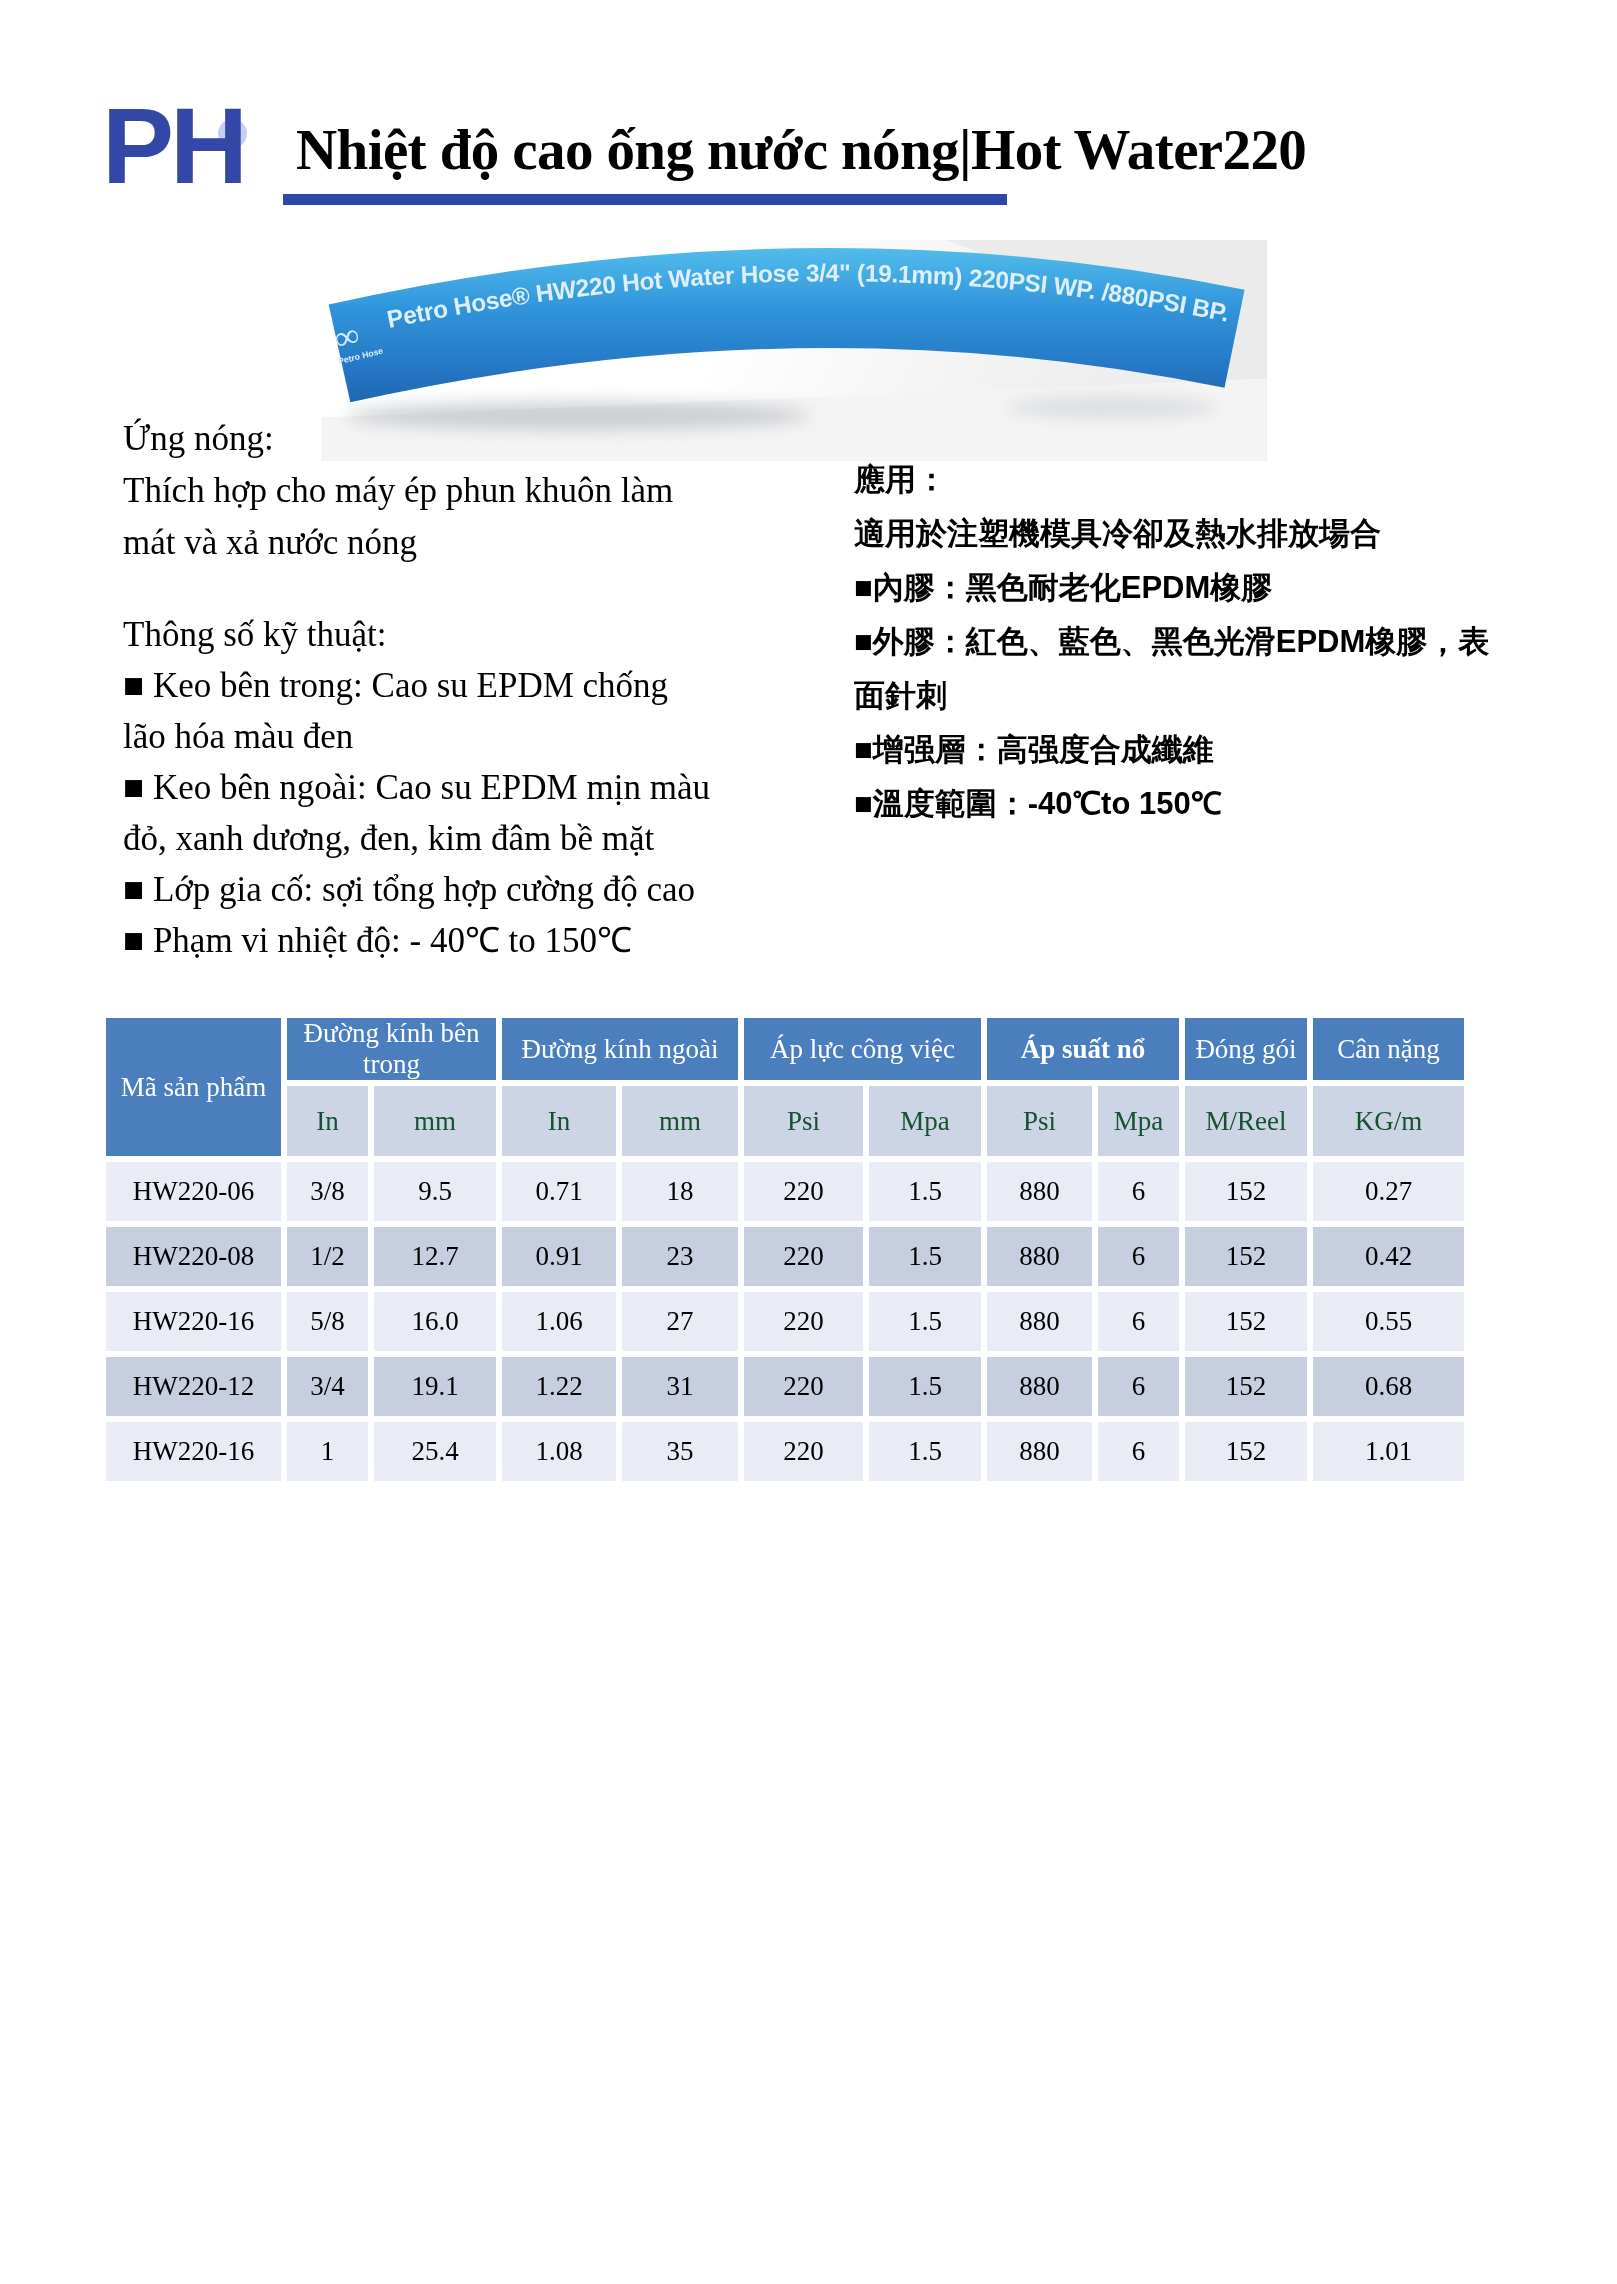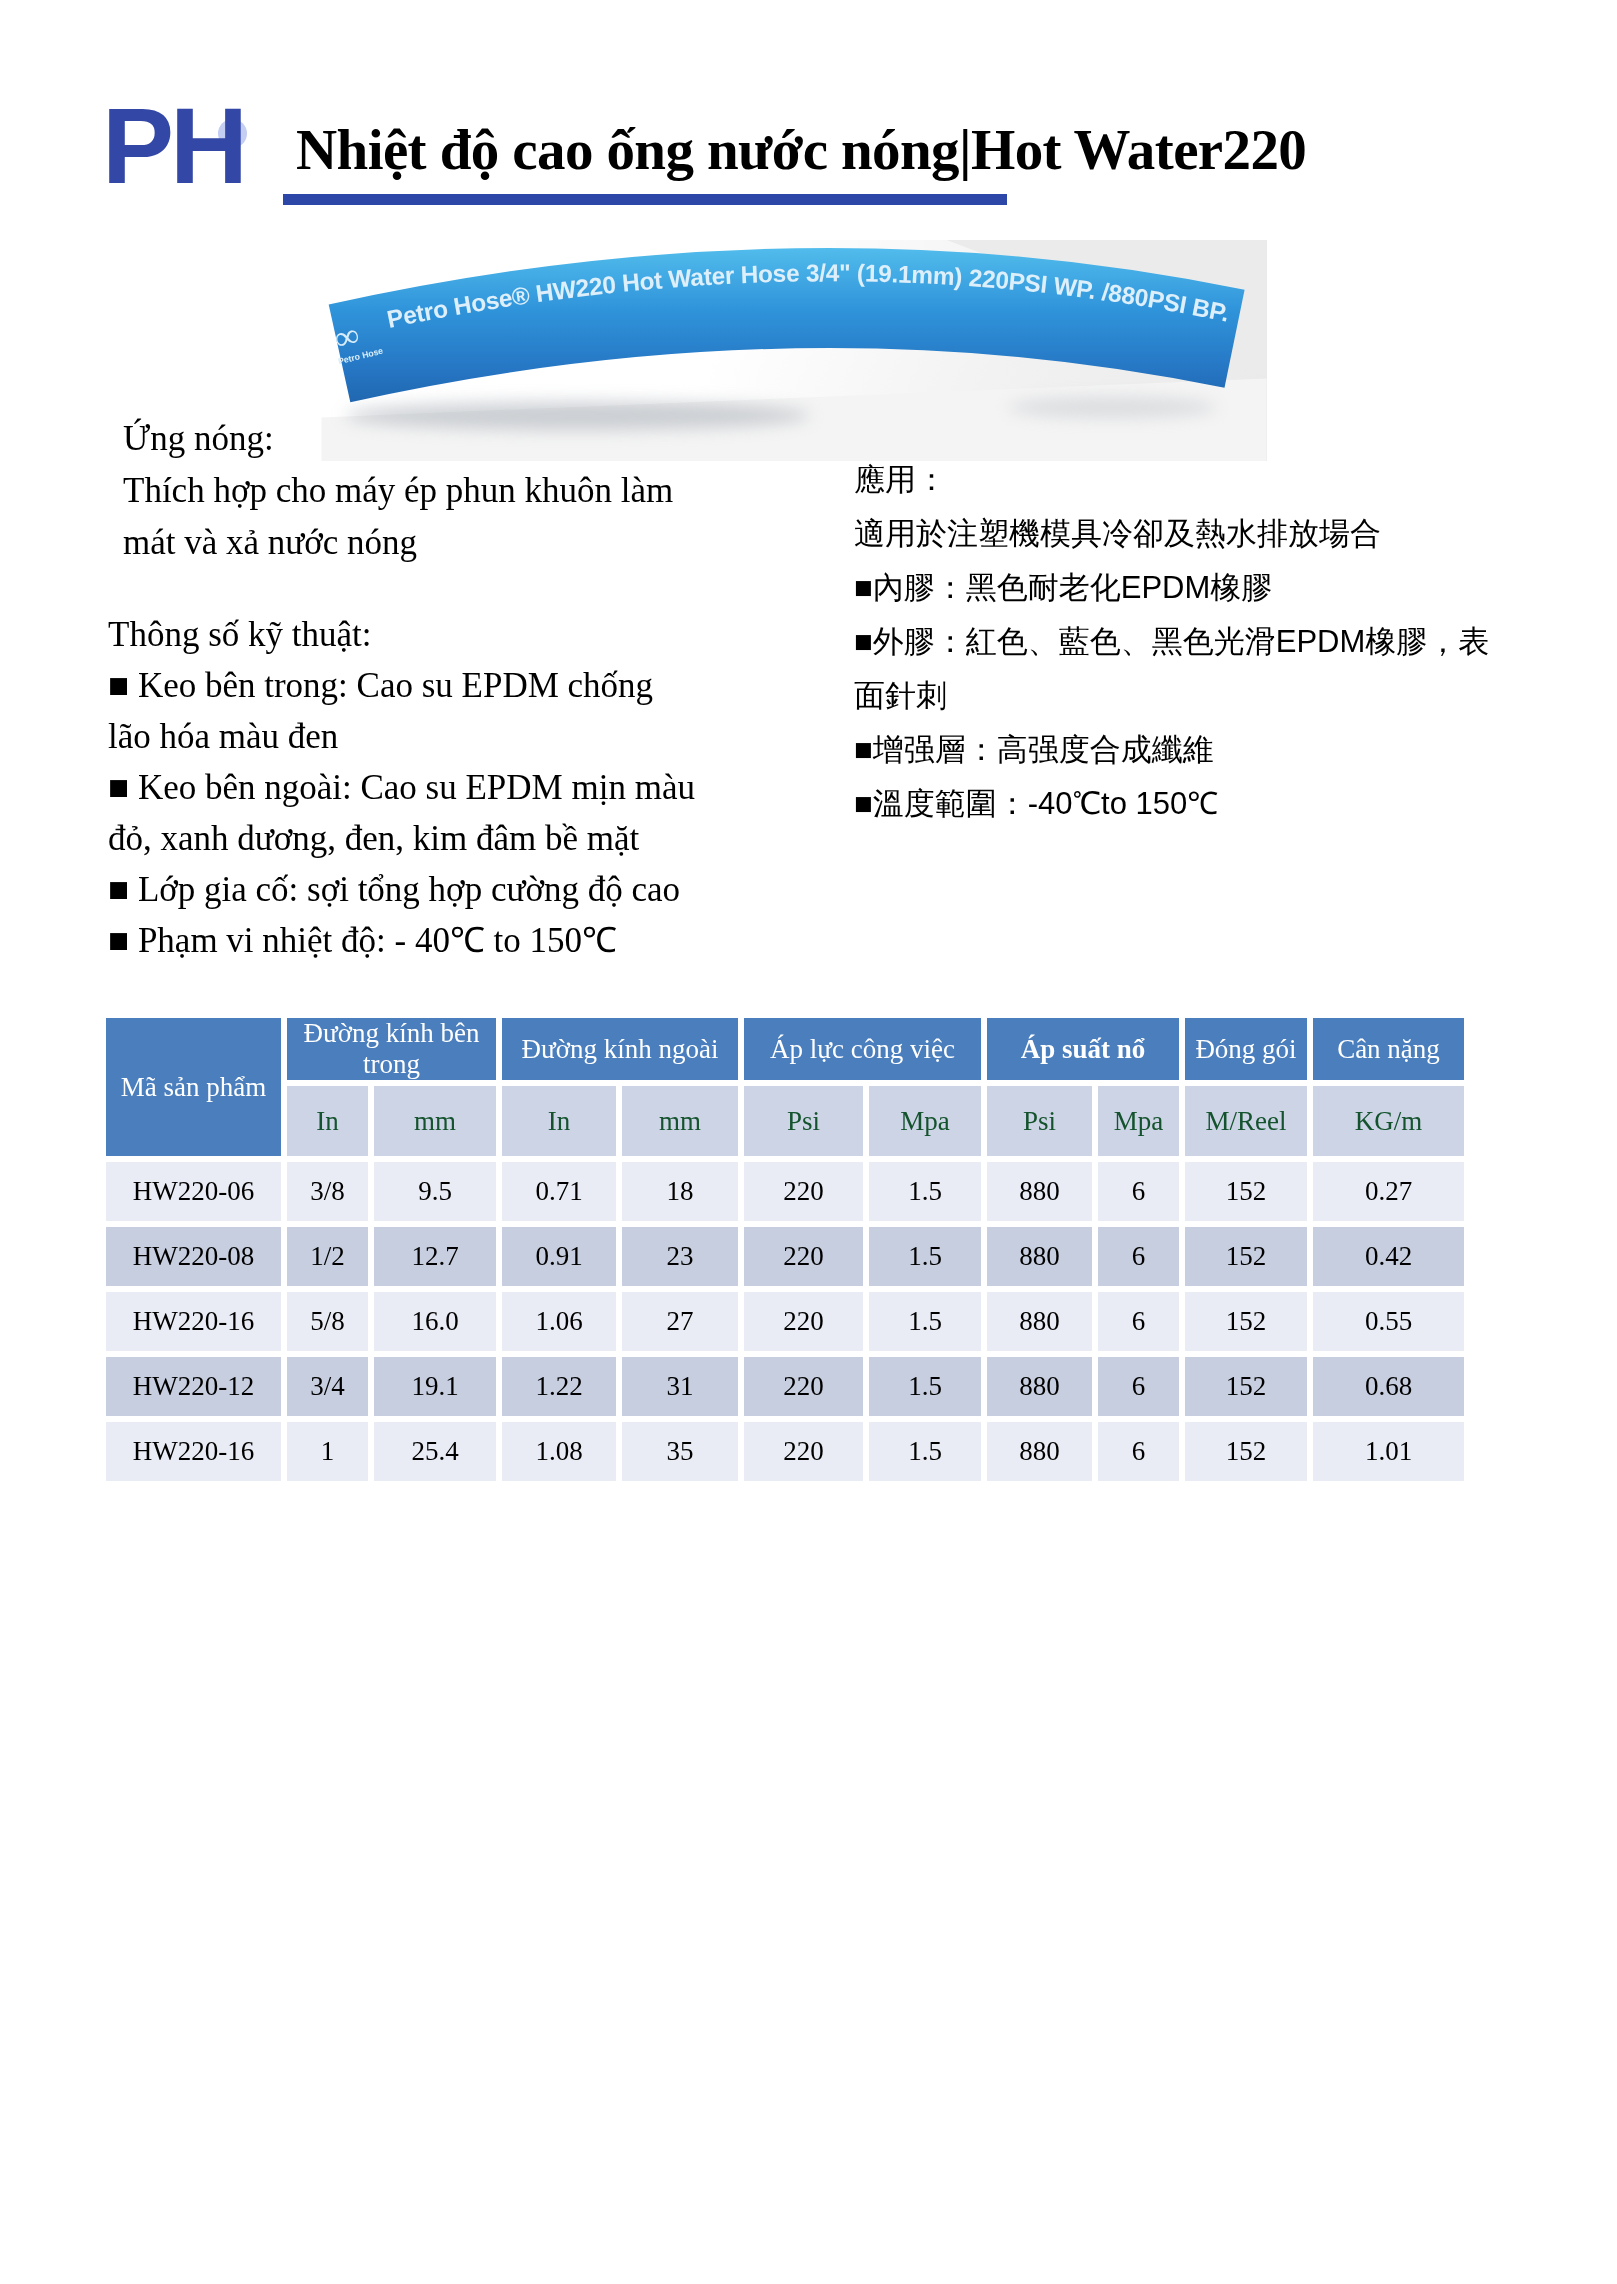--- a/index.html
+++ b/index.html
@@ -43,25 +43,25 @@
   }
   .photo svg{display:block;width:100%;height:100%;}
   .hose-print{
     font-family:"Liberation Sans", sans-serif;
     font-weight:bold;
     fill:#ddeffa;
   }
 
   
   .vi-app{position:absolute;left:123px;top:413px;font-size:35px;line-height:52px;white-space:nowrap;}
-  .vi-spec{position:absolute;left:108px;top:609px;font-size:35px;line-height:51px;white-space:nowrap;}
+  .vi-spec{position:absolute;left:123px;top:609px;font-size:35px;line-height:51px;white-space:nowrap;}
   .cn-block{
     position:absolute;left:854px;top:453px;
     font-family:"Liberation Sans", sans-serif;
-    font-weight:normal;font-size:31px;line-height:54px;white-space:nowrap;
+    font-weight:bold;font-size:31px;line-height:54px;white-space:nowrap;
   }
 
   
   .table-wrap{position:absolute;left:100px;top:1012px;}
   table.spec{
     border-collapse:separate;border-spacing:6.4px;table-layout:fixed;
     font-family:"Liberation Serif", serif;
   }
   table.spec th, table.spec td{
     text-align:center;vertical-align:middle;

